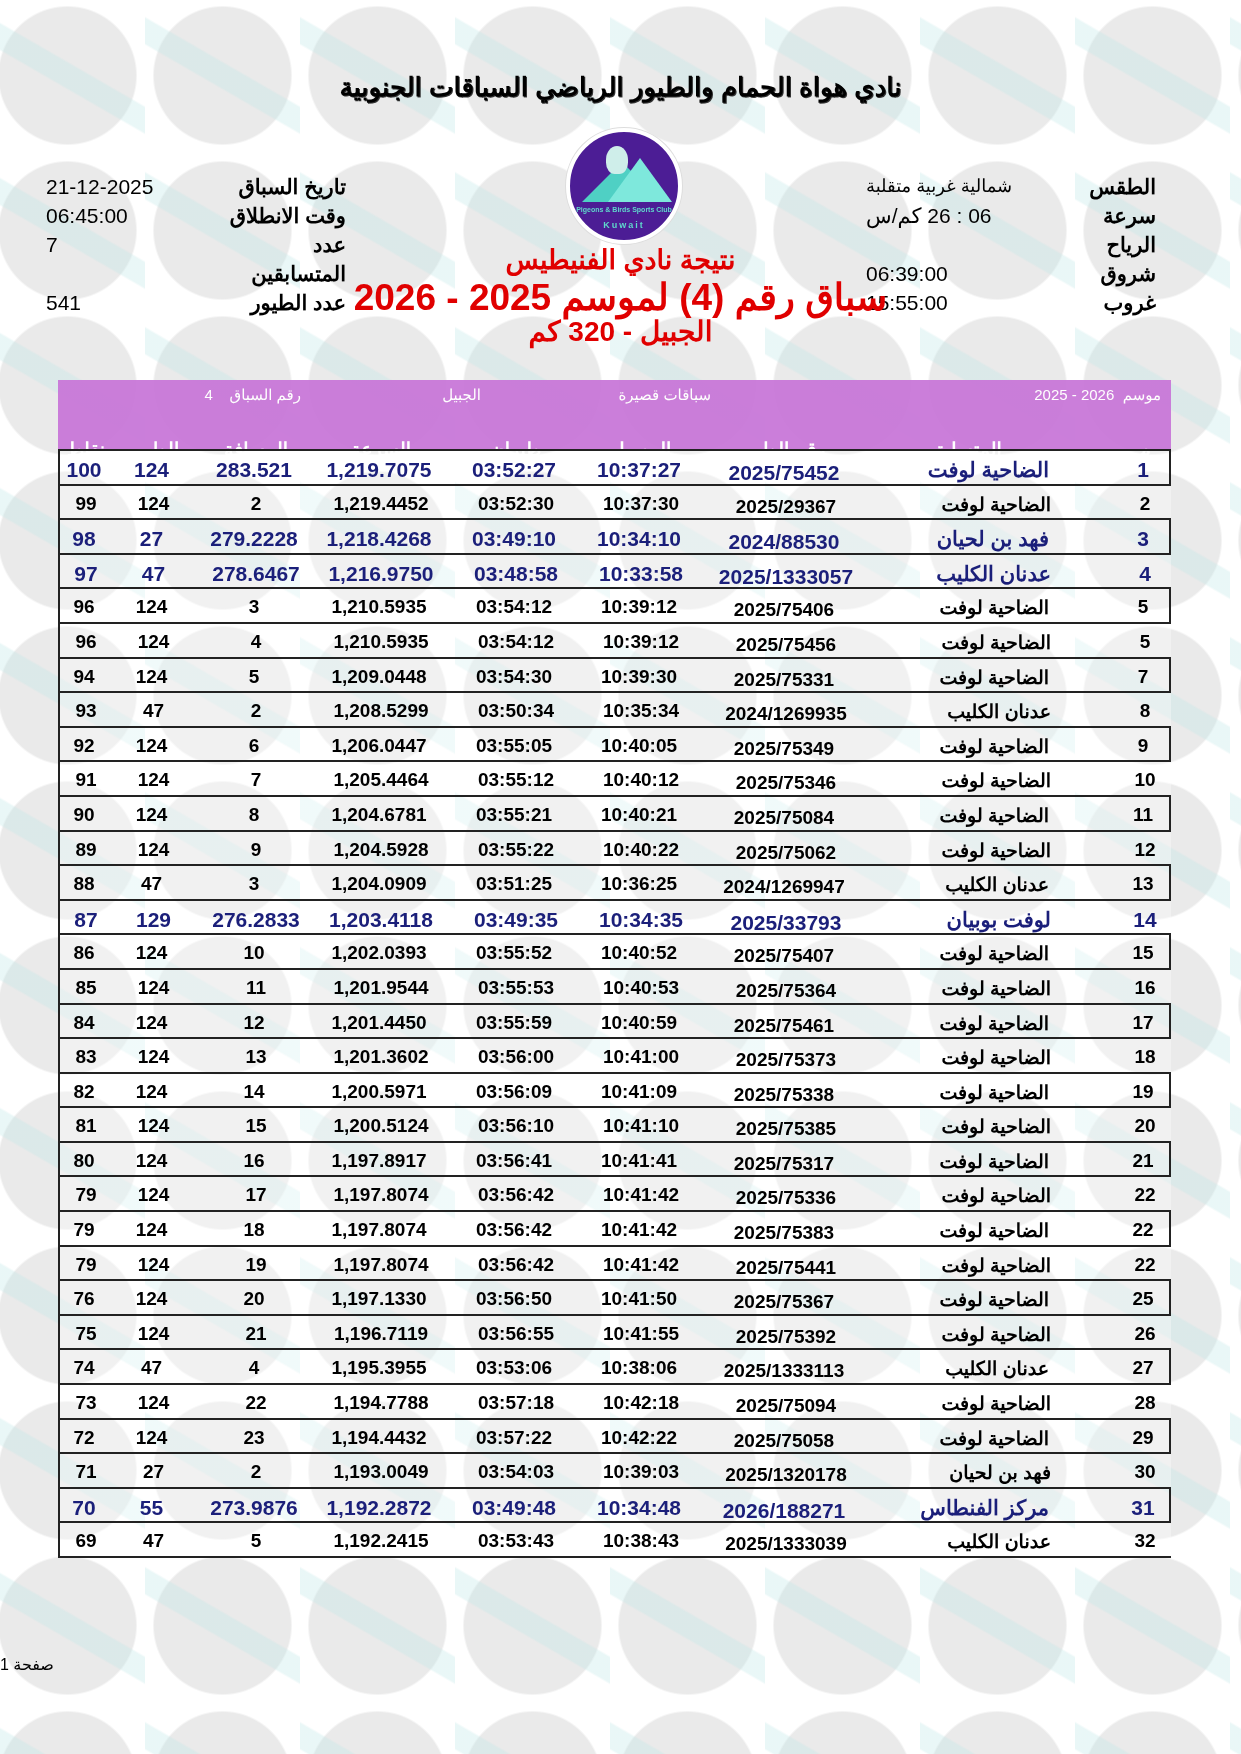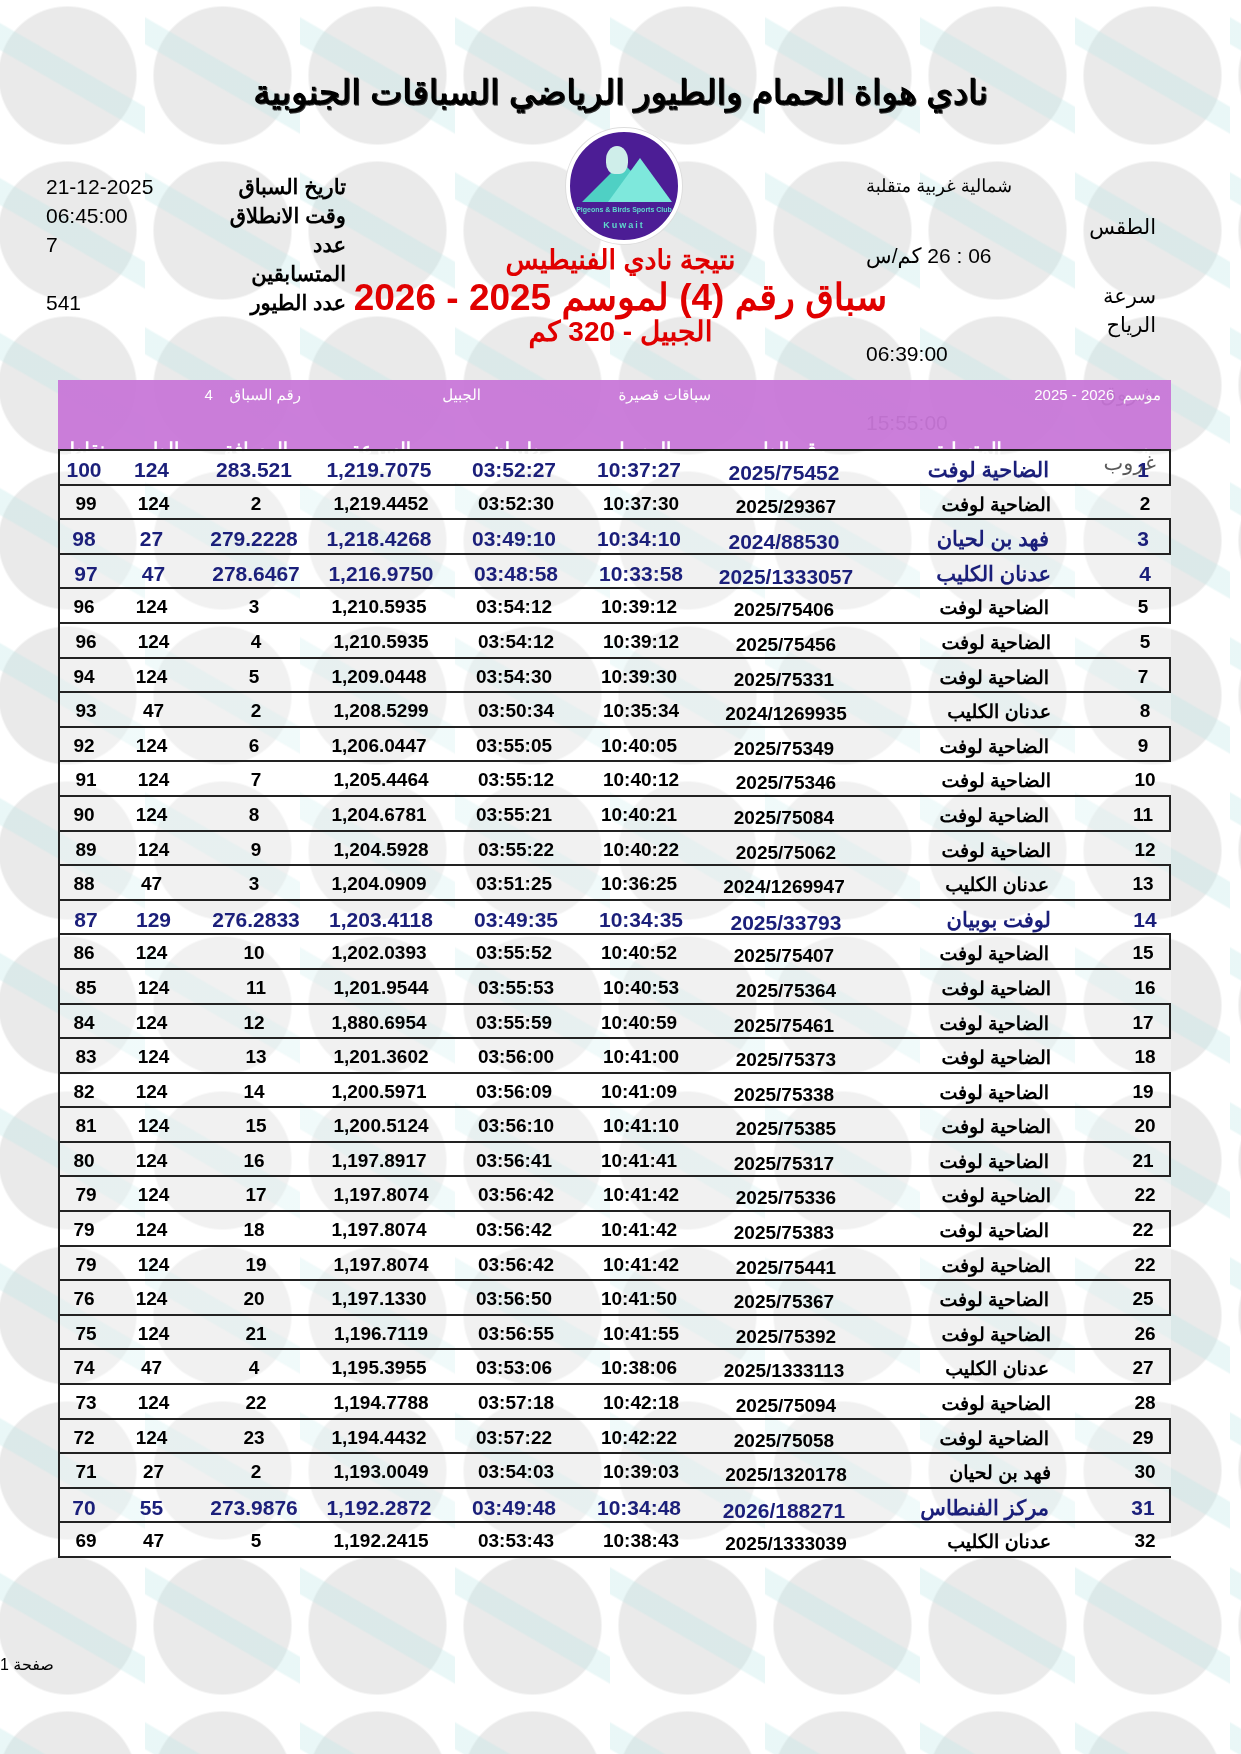--- a/index.html
+++ b/index.html
@@ -21,21 +21,21 @@
     position:absolute; inset:0; z-index:0;
     background-image:
       linear-gradient(30deg, transparent 44%, rgba(190,230,230,0.55) 45%, rgba(190,230,230,0.55) 55%, transparent 56%);
     background-size:155px 155px;
     background-position:-10px -2px;
     opacity:0.6;
   }
   .page { position:absolute; inset:0; z-index:1; }
   .title {
     position:absolute; top:72px; left:0; width:1241px; text-align:center;
-    font-size:34px; font-weight:bold; direction:rtl;
+    font-size:26px; font-weight:bold; direction:rtl;
     text-shadow: 1px 1px 0 #333;
   }
   .logo {
     position:absolute; left:566px; top:128px; width:108px; height:108px;
     border-radius:50%; background:#4c1d95; border:4px solid #fff;
     box-shadow:0 0 0 1px #ddd; overflow:hidden;
   }
   .logo .tri1 { position:absolute; left:12px; top:30px; width:0; height:0;
     border-left:40px solid transparent; border-right:40px solid transparent; border-bottom:40px solid #4fd0c4; }
   .logo .tri2 { position:absolute; left:38px; top:26px; width:0; height:0;
@@ -43,21 +43,21 @@
   .logo .bird { position:absolute; left:36px; top:14px; width:22px; height:28px; background:#cfeeea; border-radius:50% 50% 40% 40%; }
   .logo .txt { position:absolute; left:0; right:0; top:74px; text-align:center; font-size:7px; color:#5fd8cc; font-weight:bold; }
   .logo .kw { position:absolute; left:0; right:0; top:88px; text-align:center; font-size:9px; color:#5fd8cc; font-weight:bold; letter-spacing:2px; }
 
   .info { position:absolute; direction:rtl; font-size:21px; line-height:29px; }
   .info .row { display:flex; }
   .info-left { top:172px; right:895px; width:300px; }
   .info-left .lbl { width:130px; font-weight:bold; }
   .info-left .val { flex:1; text-align:left; }
   .info-right { top:172px; right:85px; width:290px; }
-  .info-right .lbl { width:95px; font-weight:normal;margin-top:40px; }
+  .info-right .lbl { width:95px; font-weight:bold; }
   .info-right .val { flex:1; text-align:left; }
   .info-right .val.small { font-size:18px; }
 
   .red { position:absolute; left:0; width:1241px; text-align:center; color:#e00000; font-weight:bold; direction:rtl; }
   .red1 { top:244px; font-size:27px; }
   .red2 { top:276px; font-size:37px; }
   .red3 { top:315px; font-size:28px; }
 
   .thead {
     position:absolute; left:58px; top:380px; width:1113px; height:71px;
@@ -344,21 +344,21 @@
         <span class="dist">11</span>
         <span class="brd">124</span>
         <span class="pts">85</span>
       </div>
       <div class="r">
         <span class="pos">17</span>
         <span class="name">الضاحية لوفت</span>
         <span class="ring">2025/75461</span>
         <span class="arr">10:40:59</span>
         <span class="fly">03:55:59</span>
-        <span class="spd">1,880.6954</span>
+        <span class="spd">1,201.4450</span>
         <span class="dist">12</span>
         <span class="brd">124</span>
         <span class="pts">84</span>
       </div>
       <div class="r alt">
         <span class="pos">18</span>
         <span class="name">الضاحية لوفت</span>
         <span class="ring">2025/75373</span>
         <span class="arr">10:41:00</span>
         <span class="fly">03:56:00</span>

